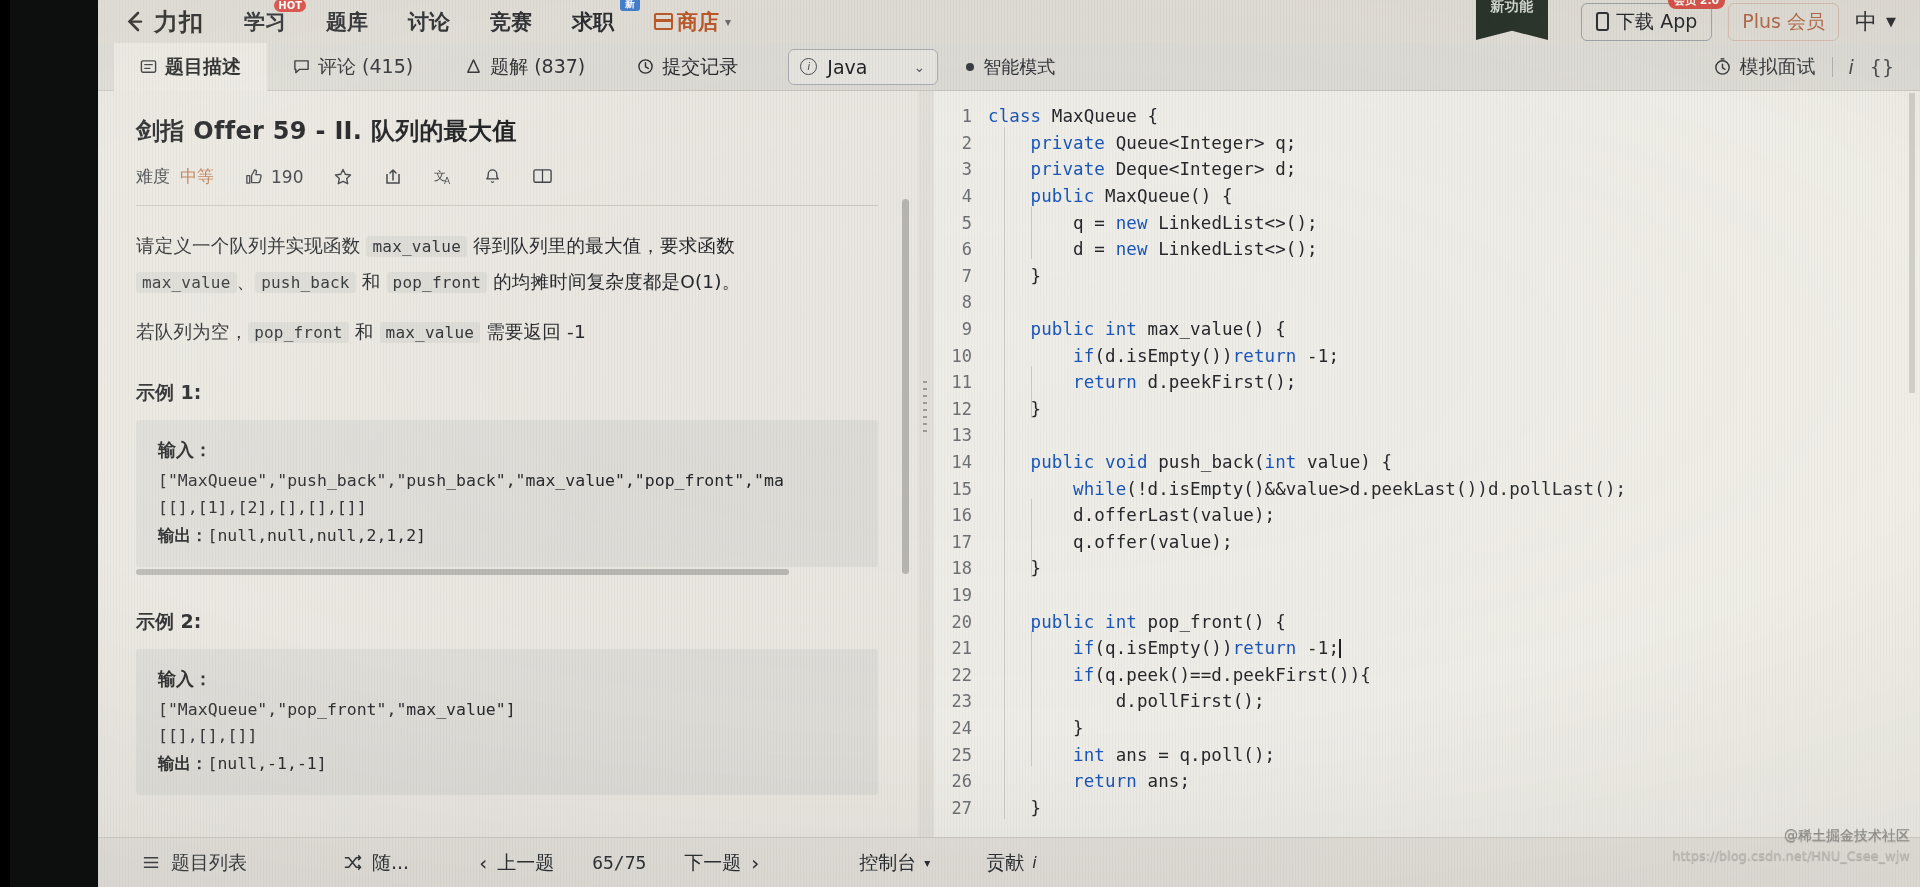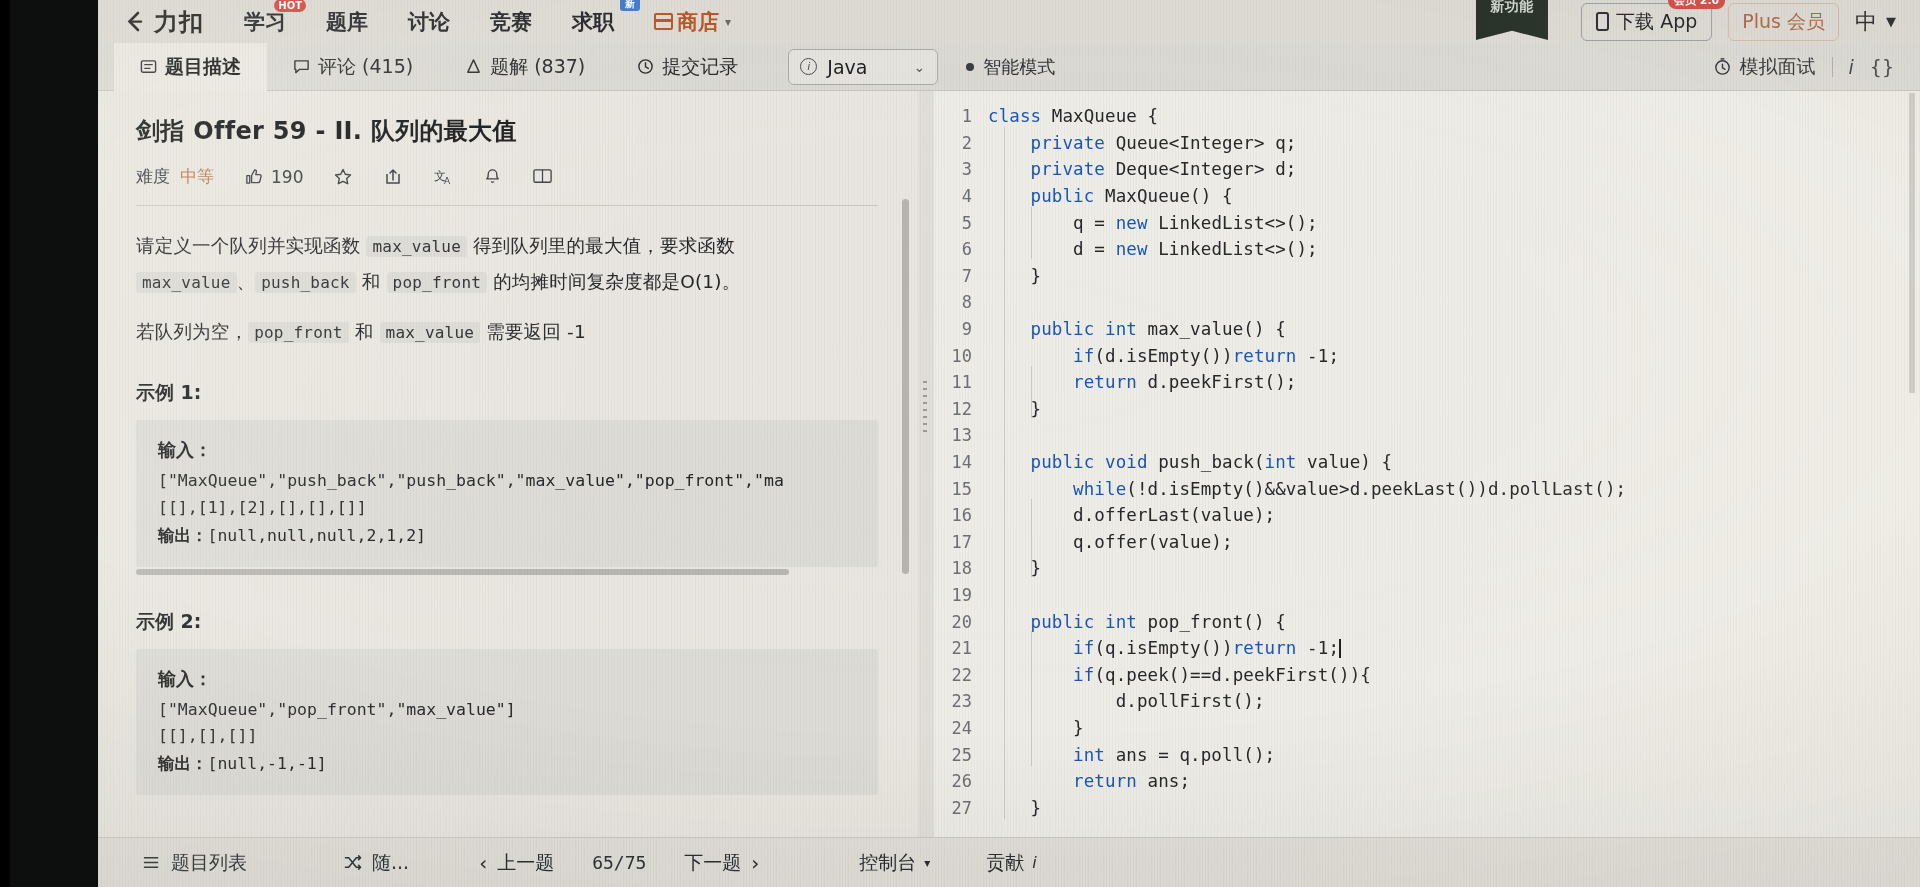--- a/index.html
+++ b/index.html
@@ -521,15 +521,19 @@
       <div class="bb-console" style="margin-left:80px;">
         <span>控制台</span>
         <span style="font-size:12px;">▾</span>
       </div>
       <div class="bb-console" style="margin-left:56px;">
         <span>贡献</span>
         <span style="font-style:italic;font-size:16px;">i</span>
       </div>
     </div>
 
+    <div class="wm">
+      <div class="wm-dark">@稀土掘金技术社区</div>
+      <div class="l2">https://blog.csdn.net/HNU_Csee_wjw</div>
+    </div>
 
   </div>
 </div>
 
 </body></html>

